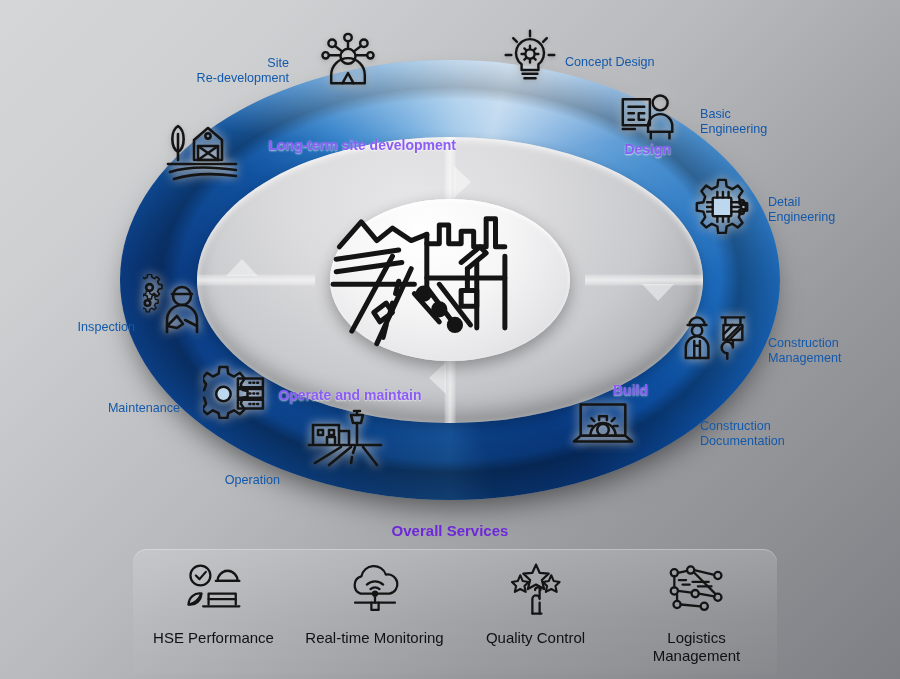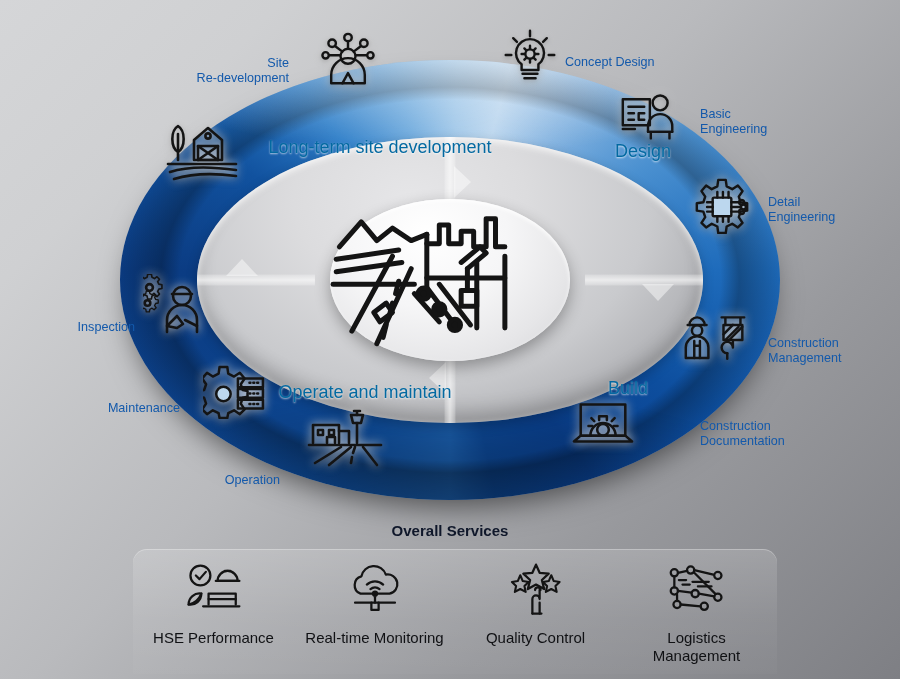--- a/index.html
+++ b/index.html
@@ -65,40 +65,40 @@
   .hub{
     position:absolute;left:31.8%;top:31.5%;width:36.4%;height:37%;
     border-radius:50%;
     background:radial-gradient(ellipse at 40% 22%, #ffffff 0%, #f6f6f7 40%, #e6e6e8 72%, #d2d3d6 100%);
     box-shadow:0 6px 16px rgba(0,0,0,.32), inset 0 2px 4px rgba(255,255,255,.9);
     display:flex;align-items:center;justify-content:center;
   }
   .hub svg{width:78%;height:78%;}
 
   
-  .qcap{position:absolute;font-weight:normal;font-size:18px;color:#0369a1;
+  .qcap{position:absolute;font-weight:bold;font-size:14px;color:#8b5cf6;
     line-height:1.18;text-shadow:0 1px 2px rgba(255,255,255,.75);}
   .qcap.tl{left:22.5%;top:17.5%;}
   .qcap.tr{right:16.5%;top:18.5%;text-align:center;}
   .qcap.bl{left:24%;bottom:22%;}
   .qcap.br{right:20%;bottom:23%;}
 
   
   .node{position:absolute;width:56px;height:56px;transform:translate(-50%,-50%);}
   .node svg{width:100%;height:100%;display:block;
     filter:drop-shadow(0 0 5px rgba(255,255,255,.95)) drop-shadow(0 1px 2px rgba(0,0,0,.35));}
 
   
   .nlabel{position:absolute;font-size:12.6px;color:#1359ab;line-height:1.22;white-space:pre-line;}
   .nlabel.r{text-align:right;}
   .nlabel.l{text-align:left;}
 
   
   .os-title{position:absolute;left:0;right:0;top:522px;text-align:center;
-    font-weight:bold;font-size:15px;color:#0f172a;}
+    font-weight:bold;font-size:15px;color:#6d28d9;}
   .os-panel{position:absolute;left:133px;top:549px;width:644px;height:125px;
     border-radius:14px 14px 0 0;
     background:linear-gradient(180deg,rgba(255,255,255,.17),rgba(255,255,255,.06) 55%,rgba(255,255,255,.02));
     box-shadow:inset 0 1px 0 rgba(255,255,255,.28);
     display:flex;align-items:flex-start;justify-content:space-around;padding-top:12px;box-sizing:border-box;}
   .os-item{width:150px;text-align:center;}
   .os-item svg{width:58px;height:58px;}
   .os-lbl{margin-top:6px;font-size:15px;color:#101114;line-height:1.2;white-space:pre-line;}
 </style>
 </head>

